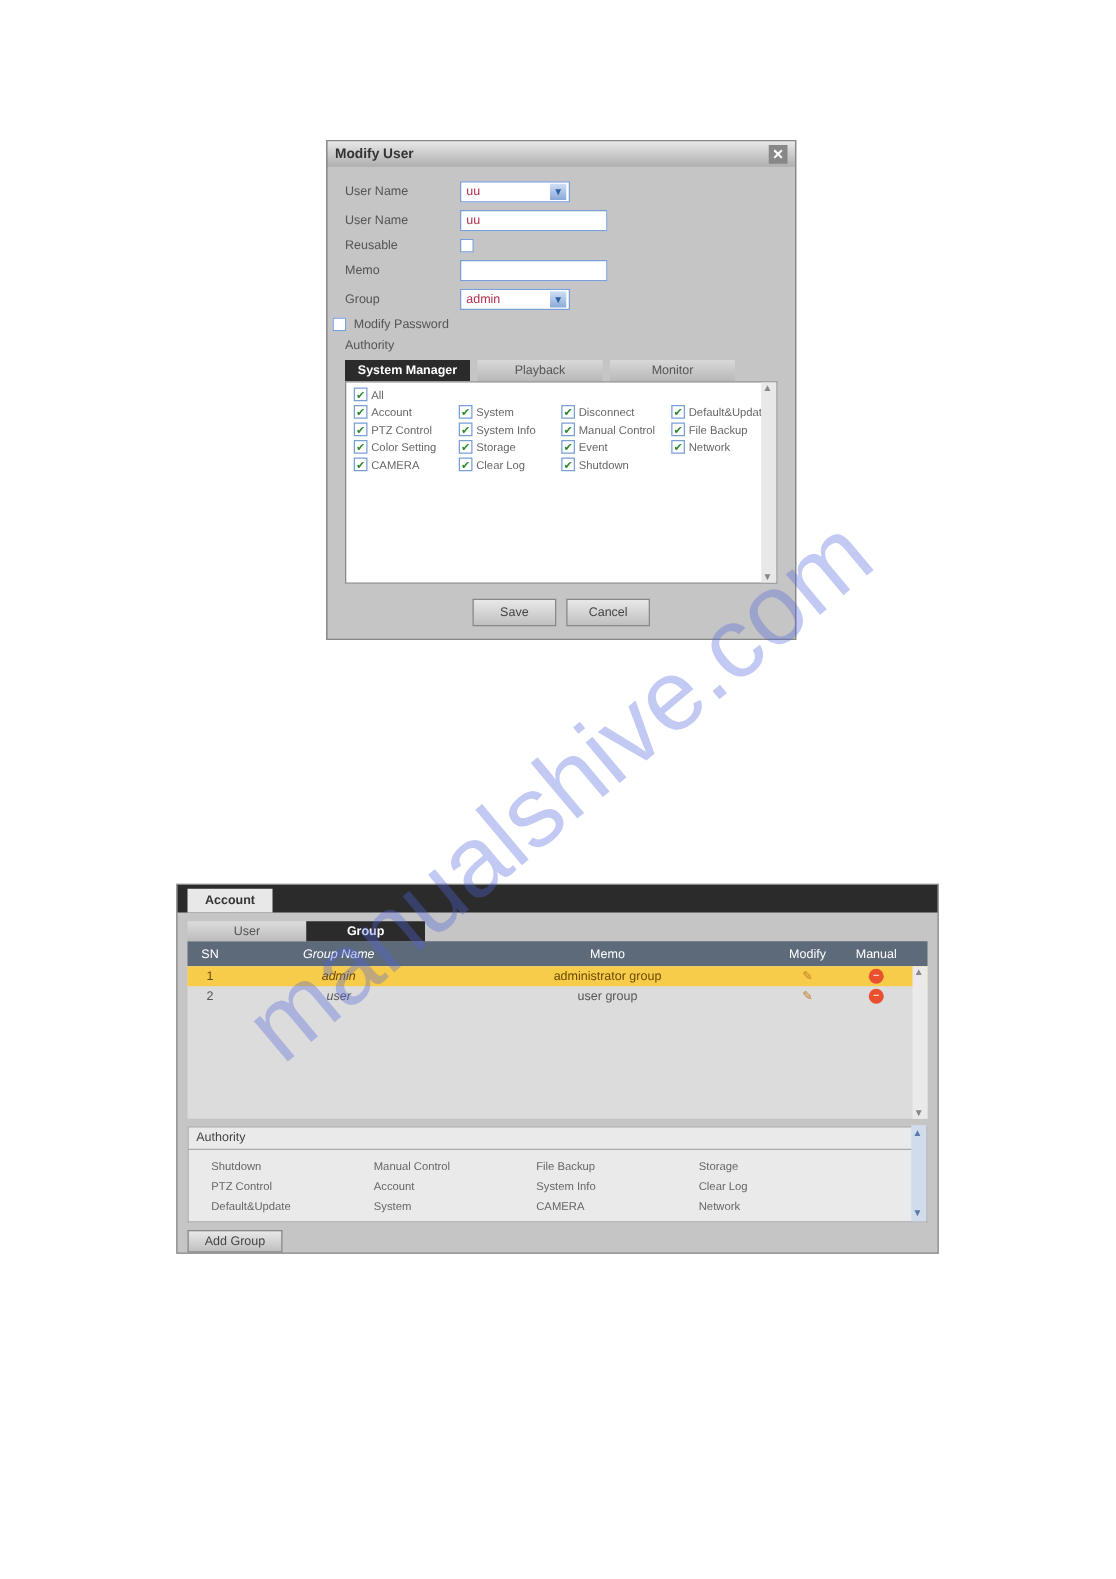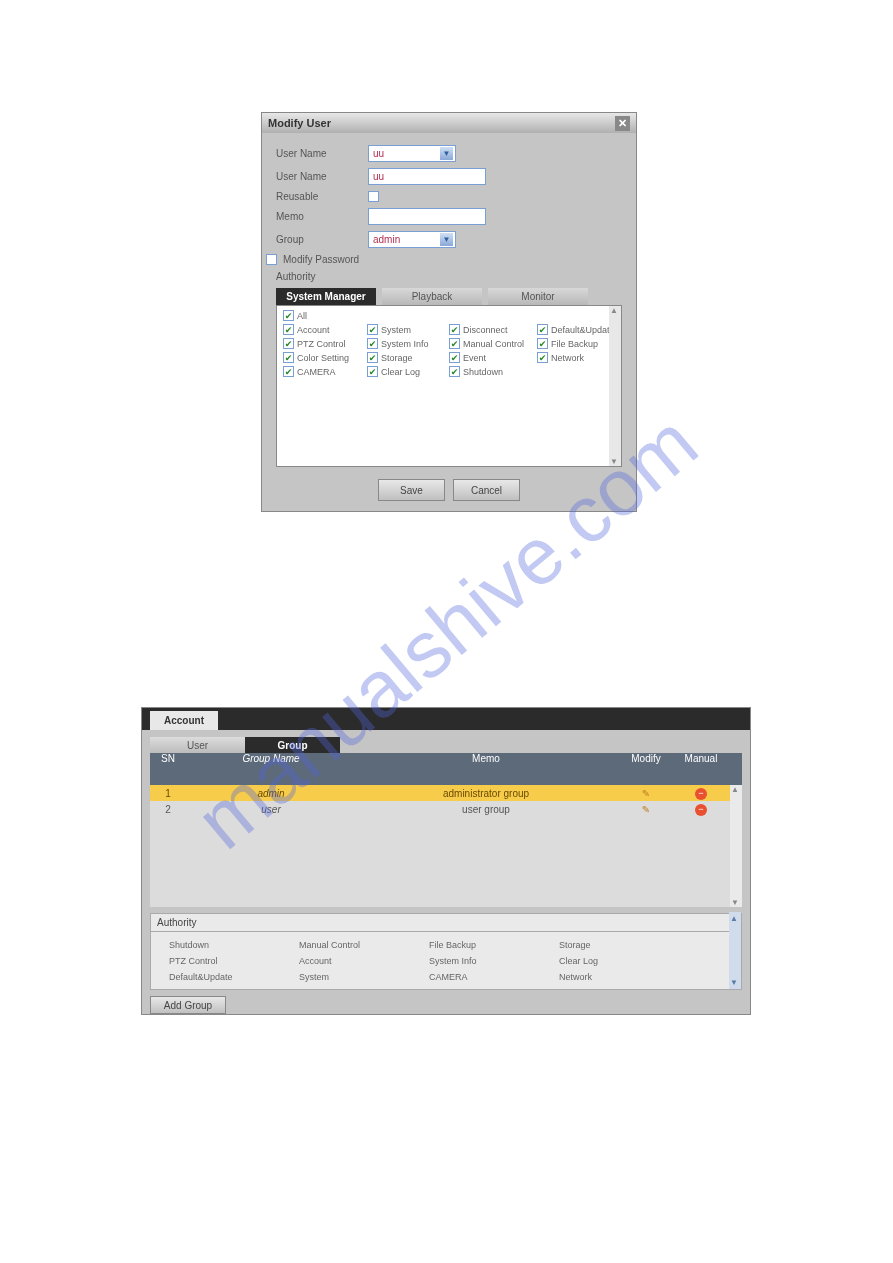--- a/index.html
+++ b/index.html
@@ -190,22 +190,22 @@
   cursor: pointer;
 }
 .sub-tab-inactive { background: linear-gradient(#dcdcdc, #bcbcbc); color: #555; }
 .sub-tab-active { background: #2b2b2b; color: #fff; font-weight: bold; }
 
 .grid-header {
   background: #5d6a7a;
   color: #fff;
   display: flex;
   font-size: 10px;
-  height: 32px;
-  align-items: flex-start;
+  height: 20px;
+  align-items: center;
 }
 .grid-body {
   background: #dcdcdc;
   height: 122px;
   position: relative;
 }
 .grid-scroll {
   position: absolute;
   right: 0; top: 0; bottom: 0;
   width: 12px;

